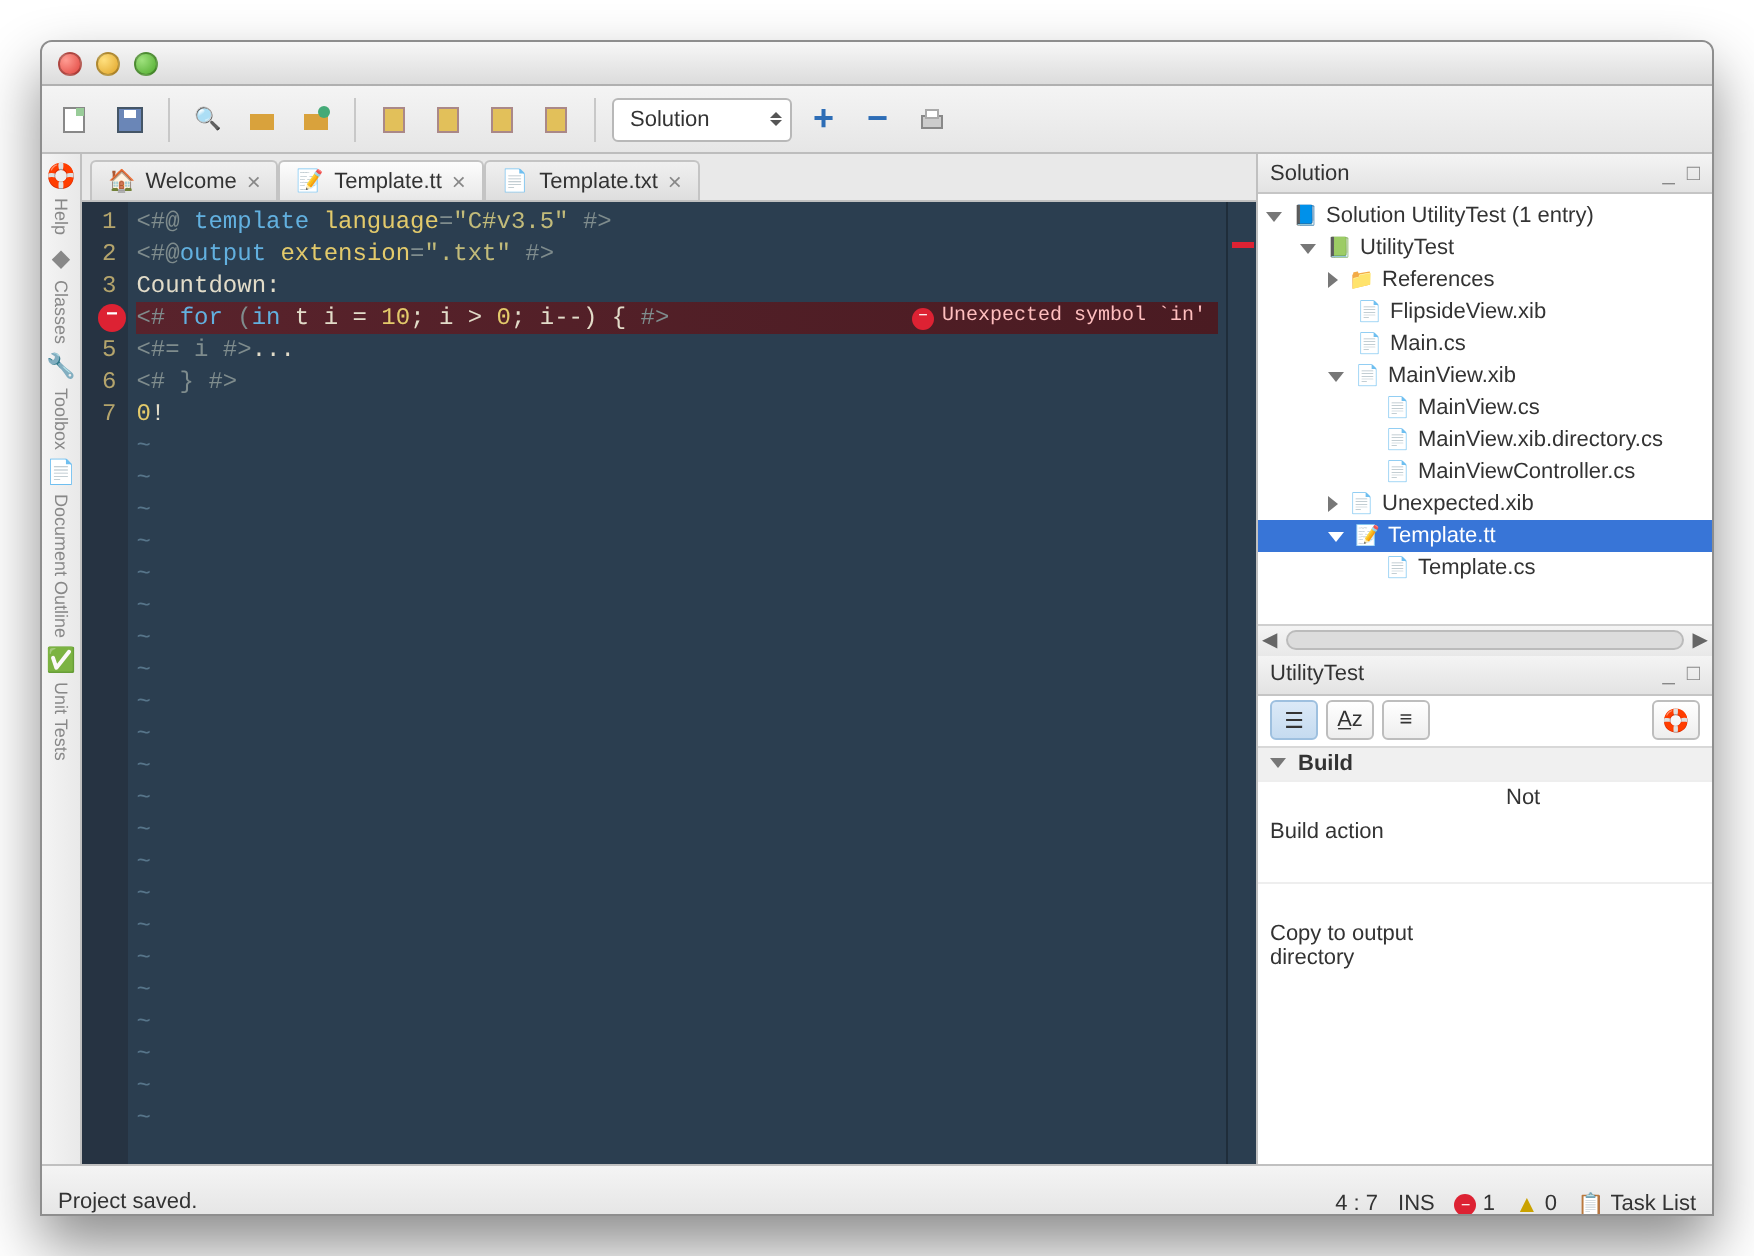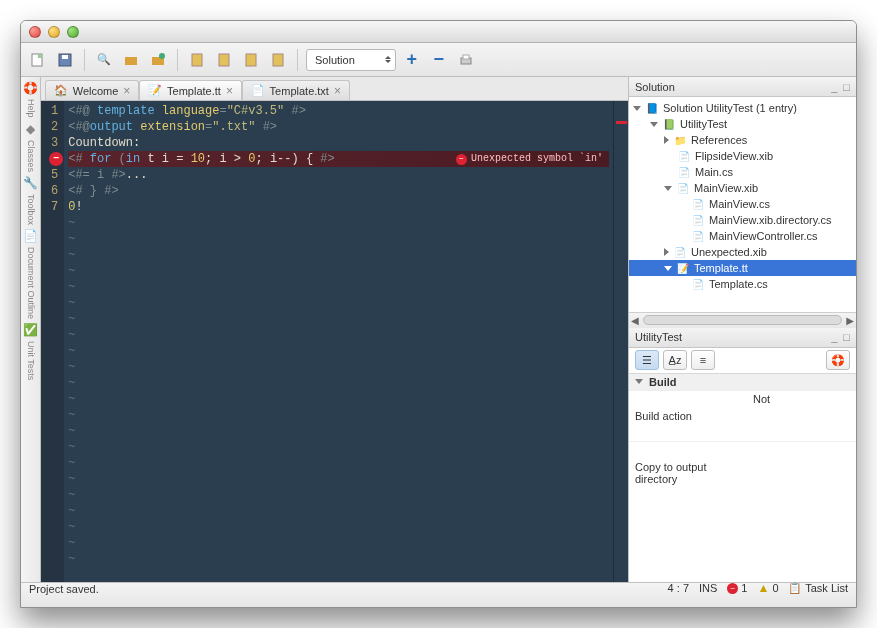--- a/index.html
+++ b/index.html
@@ -139,21 +139,21 @@
 
   .props-btns{ height:26px; display:flex; align-items:center; gap:4px; padding:0 6px; border-bottom:1px solid #d8d8d8;}
   .pbtn{width:24px;height:20px;border:1px solid #bdbdbd;border-radius:3px;background:linear-gradient(#fff,#eee);display:flex;align-items:center;justify-content:center;}
   .pbtn.active{background:linear-gradient(#dbe9f7,#c5dbf0);border-color:#9ec0df;}
   .props-body{flex:1;overflow:auto;}
   .group-head{ background:#f0f0f0; padding:2px 6px; font-weight:bold; display:flex; align-items:center; gap:4px;}
   .proprow{display:flex; border-top:1px solid #eee;}
   .proprow .k{width:120px;padding:19px 6px;}
   .proprow .v{flex:1;padding:2px 4px;overflow:hidden;text-overflow:ellipsis;white-space:nowrap;}
 
-  .status{ height:20px; background:linear-gradient(#f4f4f4,#e6e6e6); border-top:1px solid #c0c0c0; display:flex; align-items:flex-end; justify-content:space-between; padding:12px 8px; font-size:11px;}
+  .status{ height:20px; background:linear-gradient(#f4f4f4,#e6e6e6); border-top:1px solid #c0c0c0; display:flex; align-items:flex-start; justify-content:space-between; padding:12px 8px; font-size:11px;}
   .status .right-side{display:flex;align-items:center;gap:10px;}
   .stat-err{display:flex;align-items:center;gap:3px;}
   .warn-ico{color:#caa200;font-size:12px;}
 </style>
 </head>
 <body>
 
 <div class="window">
 
   <div class="titlebar">

